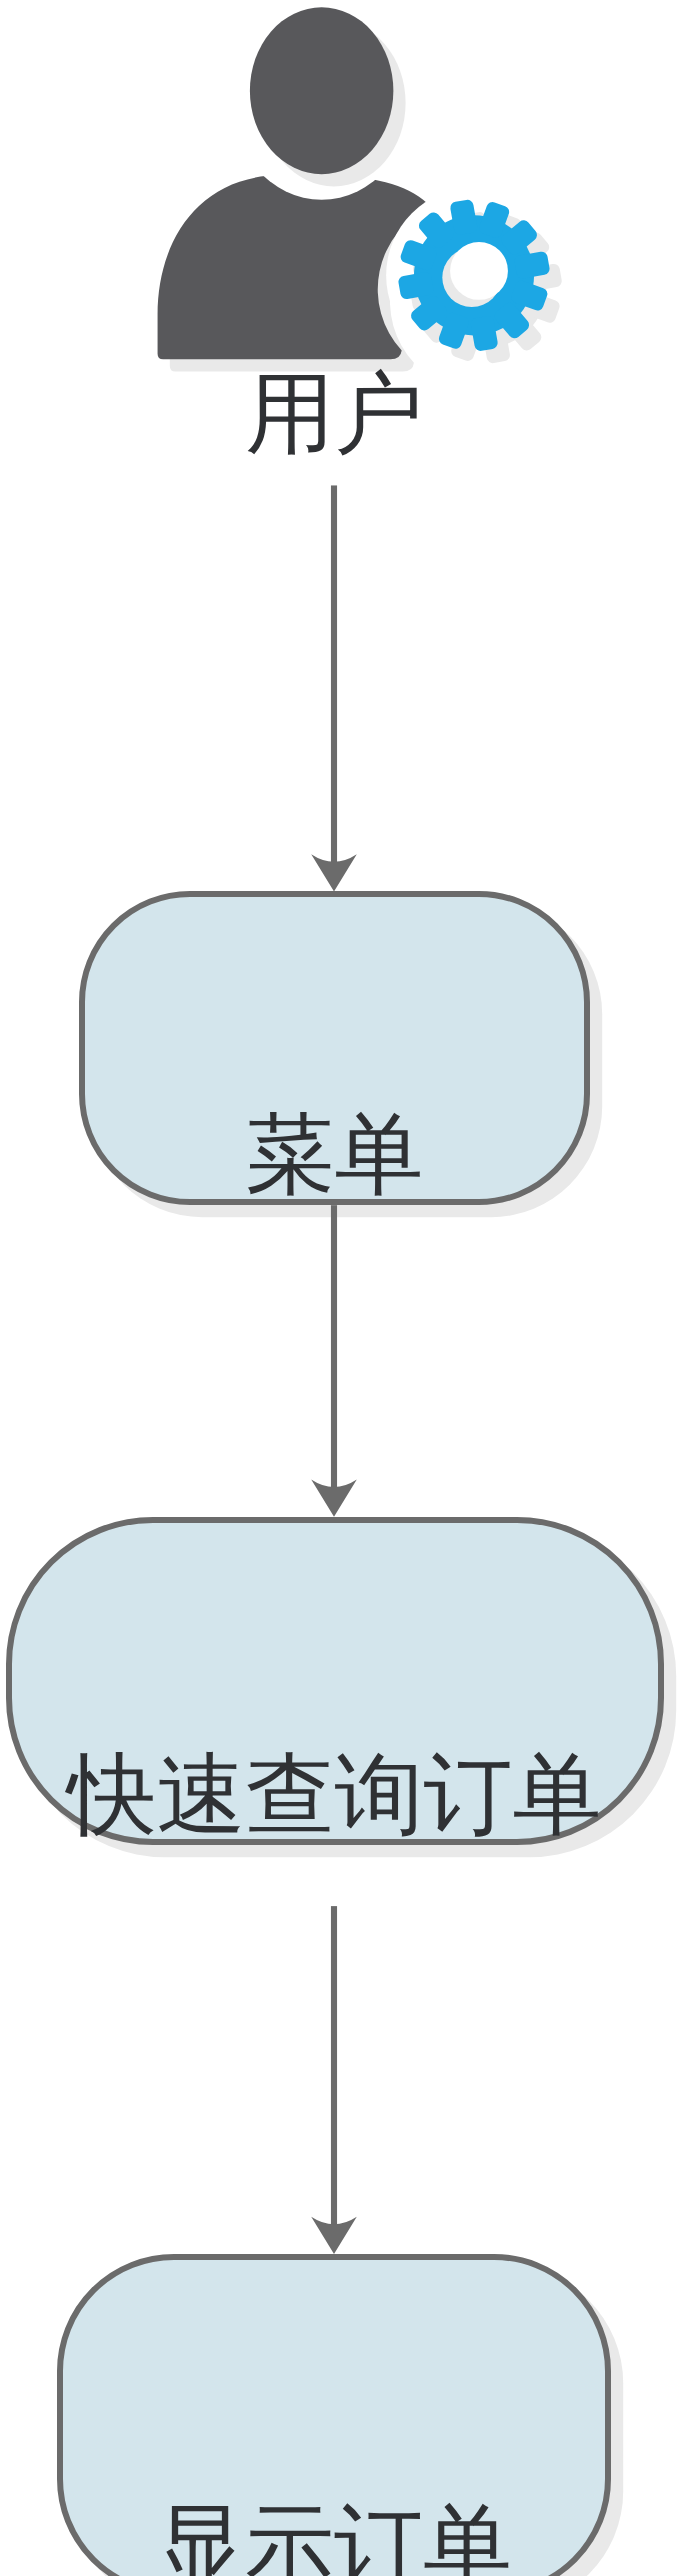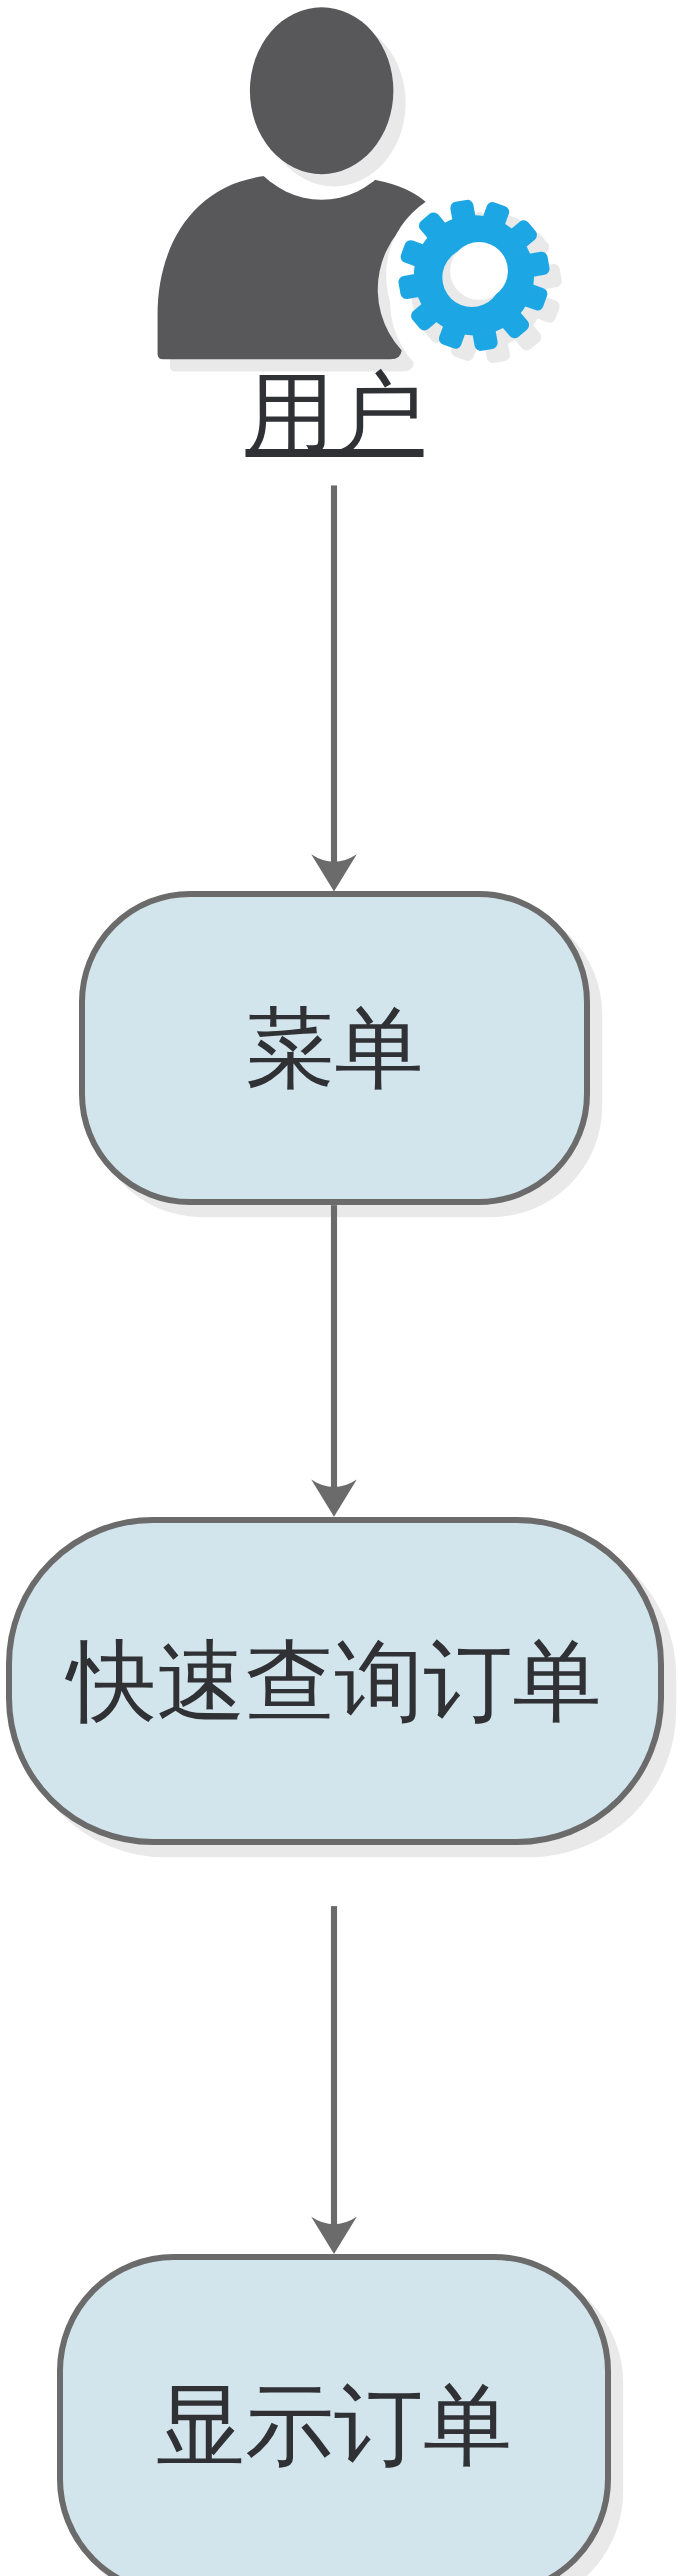--- a/index.html
+++ b/index.html
@@ -10,27 +10,27 @@
   .abs{position:absolute;}
   
   #actor-icon{left:142px;top:0;width:431px;height:385px;}
   
   .flow-label{
     color:var(--text,#2f3134);
     font-size:89px;line-height:1;letter-spacing:0;
     text-align:center;white-space:nowrap;
     user-select:none;
   }
-  #actor-label{left:0;top:369px;width:669px;text-decoration:underline;}
+  #actor-label{left:0;top:369px;width:669px;}
   
   .flow-node{
     background:var(--node_fill,#d3e5ec);
     border:6.7px solid var(--node_border,#6b6b6b);
     box-shadow:12.2px 12.2px 0 var(--shadow,#e9e9e9);
-    display:flex;align-items:center;justify-content:center;
+    display:flex;align-items:flex-end;justify-content:center;
     box-sizing:border-box;
   }
   #node-menu{left:79px;top:891px;width:511px;height:314px;border-radius:111px;}
   #node-quick{left:5.6px;top:1517px;width:658px;height:328px;border-radius:147px;}
   #node-display{left:57px;top:2254px;width:554px;height:342px;border-radius:117px;}
   
   .arrow-svg{overflow:visible;}
   #arrow-1{left:309px;top:485px;}
   #arrow-2{left:309px;top:1205px;}
   #arrow-3{left:309px;top:1906px;}

